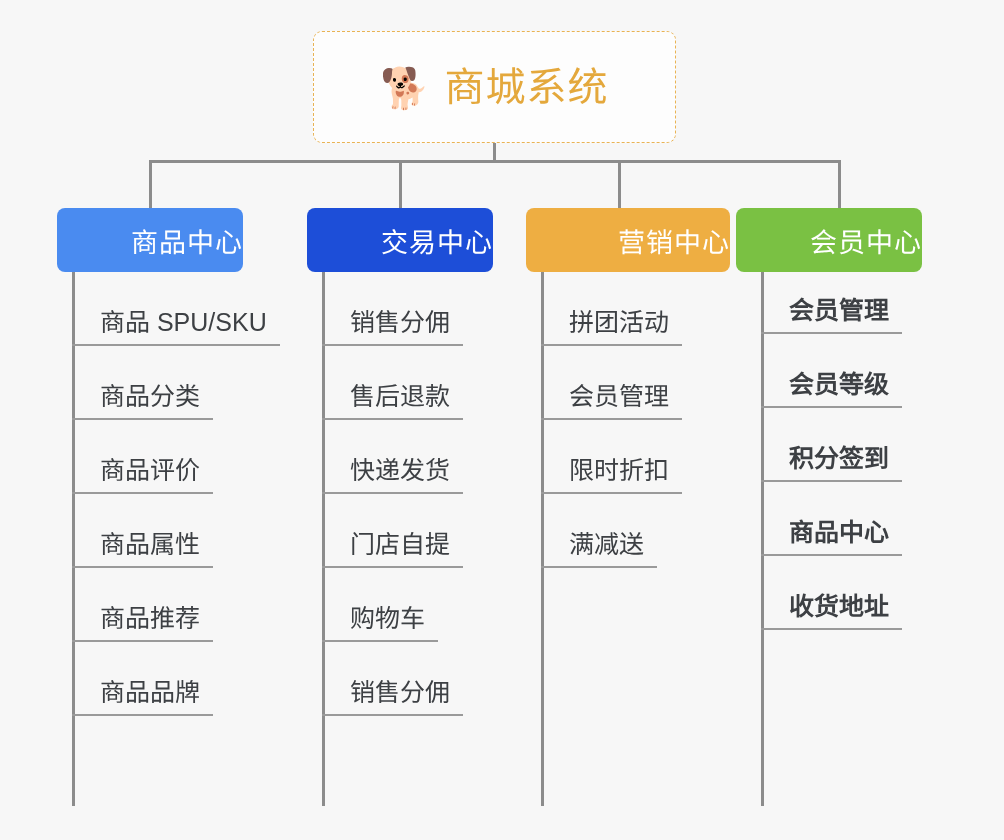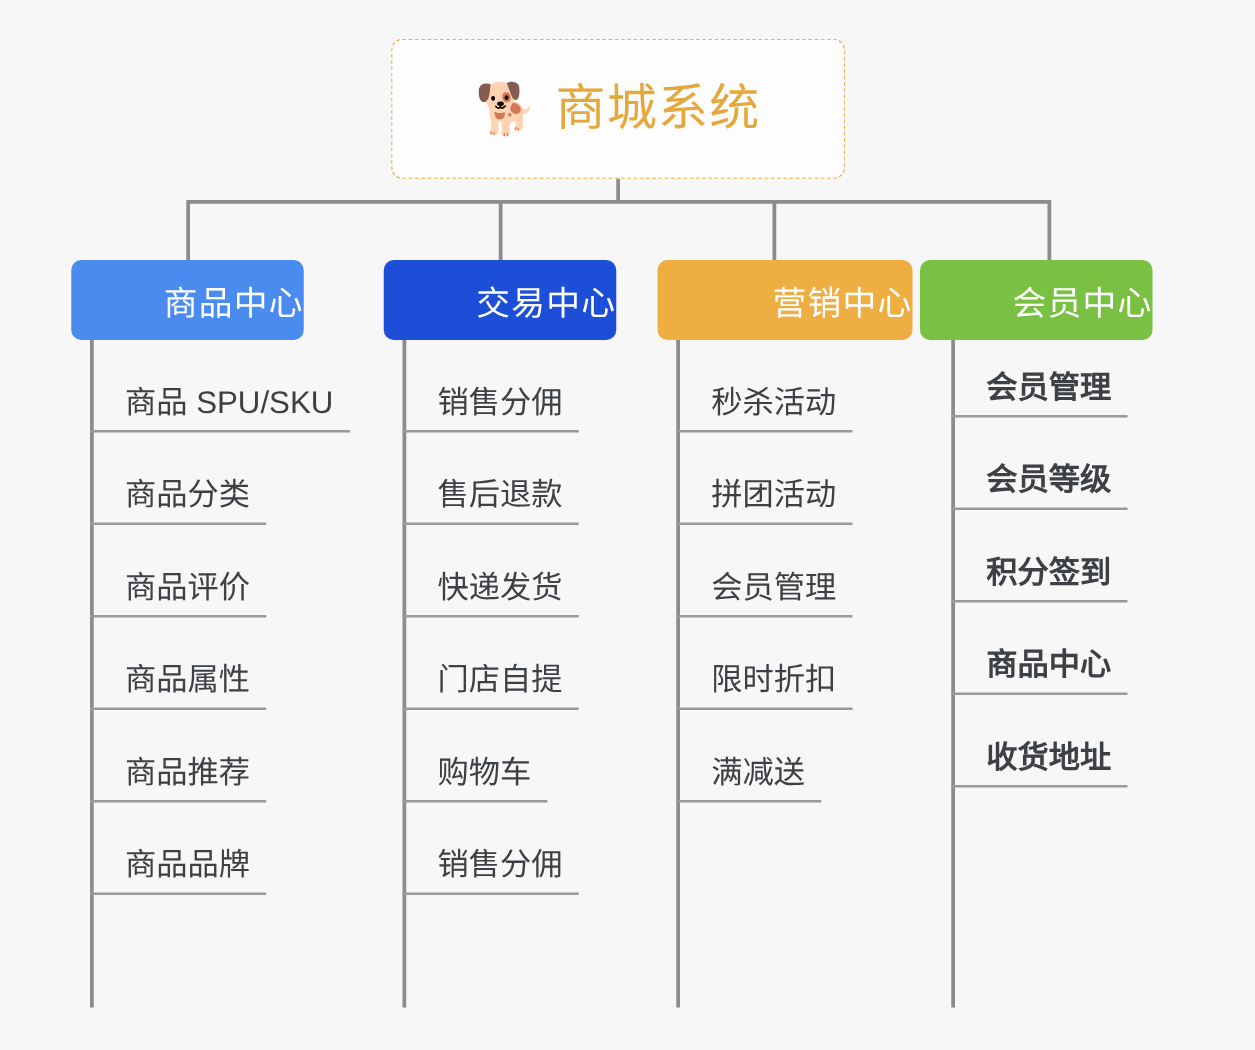--- a/index.html
+++ b/index.html
@@ -193,23 +193,20 @@
         </div>
       </div>
       <div class="branch" style="left: 526px; width: 204px;">
         <div class="branch-header" style="background: rgb(238, 174, 66); color: rgb(255, 255, 255);">
           <span>营销中心</span>
         </div>
       </div>
       <div class="branch-trunk" style="left: 541px; height: 534px;"></div>
       <div class="leaves" style="left: 541px; top: 272px;">
         <div class="leaf">
-          <span class="leaf-label">秒杀活动</span>
-        </div>
-        <div class="leaf">
           <span class="leaf-label">拼团活动</span>
         </div>
         <div class="leaf">
           <span class="leaf-label">会员管理</span>
         </div>
         <div class="leaf">
           <span class="leaf-label">限时折扣</span>
         </div>
         <div class="leaf">
           <span class="leaf-label">满减送</span>

